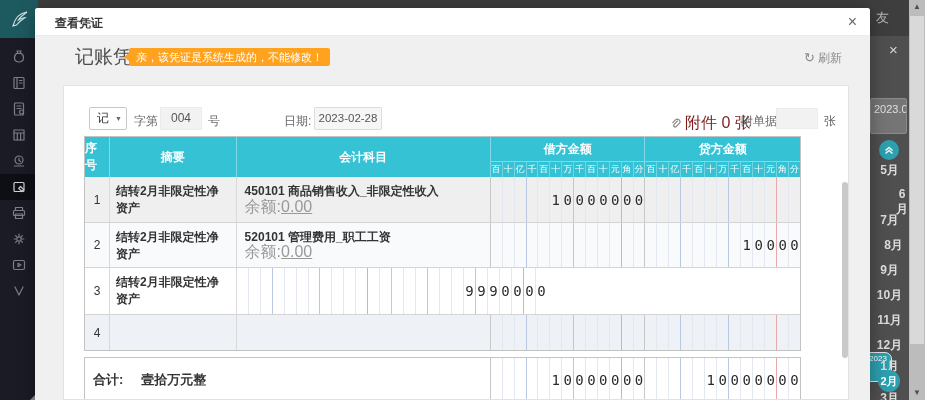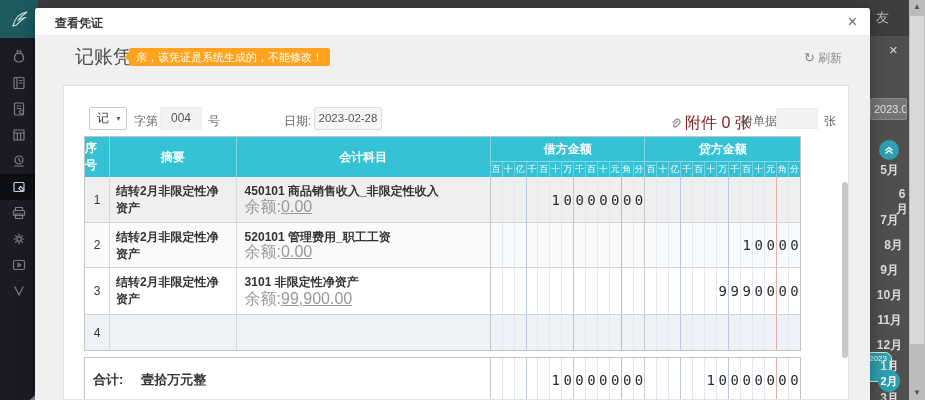--- a/index.html
+++ b/index.html
@@ -16,21 +16,21 @@
   .sb-item { position:absolute; left:0; width:38px; height:26px; display:flex; align-items:center; justify-content:center; color:#7e7e8a; cursor:pointer; }
   .sb-item.sel { background:#0e0e15; color:#cdd2db; }
   .sb-item svg { width:16px; height:16px; stroke:currentColor; fill:none; stroke-width:1.2; stroke-linecap:round; stroke-linejoin:round; }
   #sb-collapse { position:absolute; left:30px; top:392px; width:0; height:0; border-left:8px solid transparent; border-bottom:8px solid #8b8b95; }
 
   
   #right-panel { position:absolute; left:870px; top:0; width:39px; height:400px; background:#4f4f4f; z-index:1; }
   #rp-head { position:absolute; left:0; top:0; width:39px; height:36px; background:#3e3e3e; }
   #rp-user { position:absolute; left:6px; top:9px; font-size:13px; color:#b5b5b5; }
   #rp-close { position:absolute; left:19px; top:41px; font-size:15px; color:#d5d5d5; cursor:pointer; }
-  #rp-date { position:absolute; left:0; top:98px; width:37px; height:22px; background:#757575; border:1px solid #8a8a8a; border-radius:2px; color:#e0e0e0; font-size:11px; line-height:20px; padding-left:3px; overflow:hidden; white-space:nowrap; }
+  #rp-date { position:absolute; left:0; top:98px; width:37px; height:36px; background:#757575; border:1px solid #8a8a8a; border-radius:2px; color:#e0e0e0; font-size:11px; line-height:20px; padding-left:3px; overflow:hidden; white-space:nowrap; }
   #rp-collapse { position:absolute; left:9px; top:140px; width:20px; height:20px; border-radius:50%; background:#2d9fae; display:flex; align-items:center; justify-content:center; cursor:pointer; }
   #rp-collapse svg { width:10px; height:10px; stroke:#eaf7f8; fill:none; stroke-width:1.6; }
   .month { position:absolute; left:0; width:39px; text-align:center; font-size:12px; font-weight:bold; color:#dcdcdc; cursor:pointer; }
   #month-jan { top:358px; } #month-mar { top:390px; }
   #year-badge { position:absolute; left:-6px; top:352px; width:28px; height:30px; border-radius:7px; background:#2d9fae; border:1px solid #e5e5e5; color:#fff; font-size:8px; line-height:11px; text-align:center; }
   #month-feb { position:absolute; left:8px; top:370px; width:22px; height:22px; border-radius:50%; background:#2d9fae; color:#fff; font-size:11px; font-weight:bold; display:flex; align-items:center; justify-content:center; cursor:pointer; }
 
   
   #scrollbar { position:absolute; left:909px; top:0; width:16px; height:400px; background:#bcbcbc; z-index:3; }
   #sb-up, #sb-down { position:absolute; left:0; width:16px; height:14px; font-size:8px; color:#4f4f4f; text-align:center; line-height:14px; cursor:pointer; }
@@ -352,24 +352,20 @@
                 <div class="dcell">1</div>
                 <div class="dcell">0</div>
                 <div class="dcell r">0</div>
                 <div class="dcell">0</div>
                 <div class="dcell last">0</div>
               </div>
             </div>
             <div class="vrow r2" style="height: 47px;">
               <div class="vc-no">3</div>
               <div class="vc-sum">结转2月非限定性净资产</div>
-              <div class="vc-subj">
-                <div class="subj-name">3101 非限定性净资产</div>
-                <div class="subj-bal"><span class="bal-label">余额:</span><span class="bal-value">99,900.00</span></div>
-              </div>
               <div class="vc-amt">
                 <div class="dcell"></div>
                 <div class="dcell"></div>
                 <div class="dcell b"></div>
                 <div class="dcell"></div>
                 <div class="dcell"></div>
                 <div class="dcell"></div>
                 <div class="dcell b"></div>
                 <div class="dcell"></div>
                 <div class="dcell"></div>

